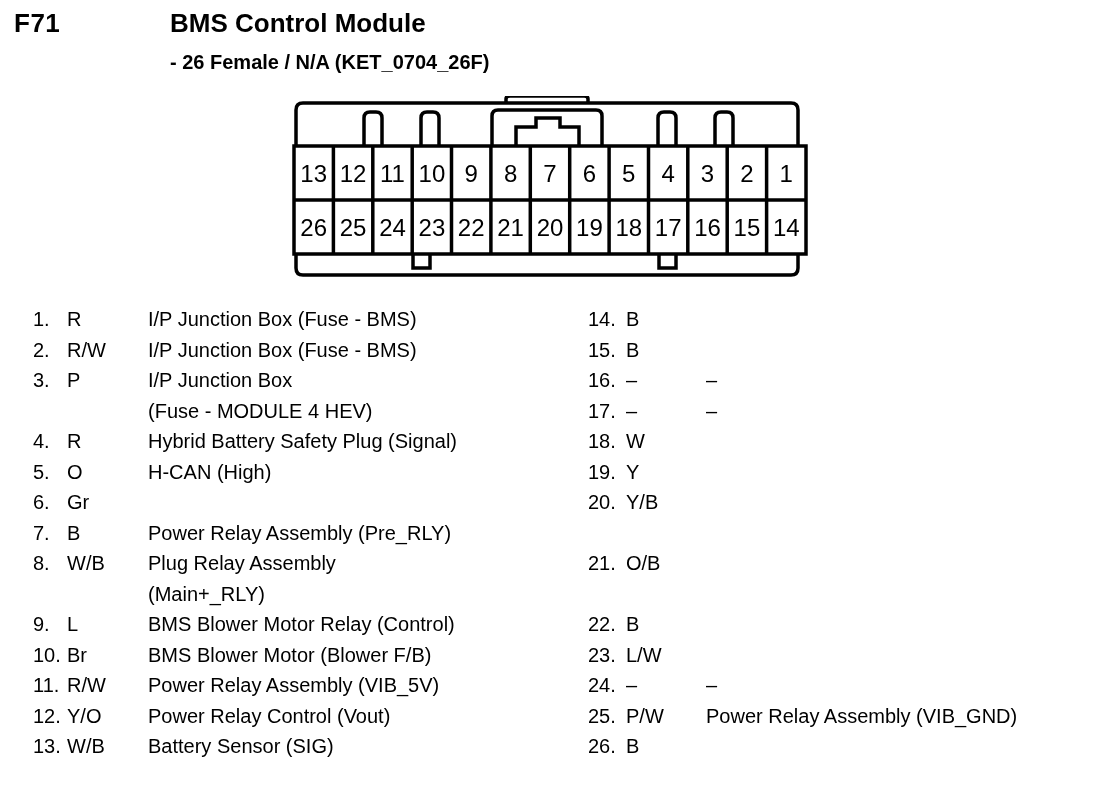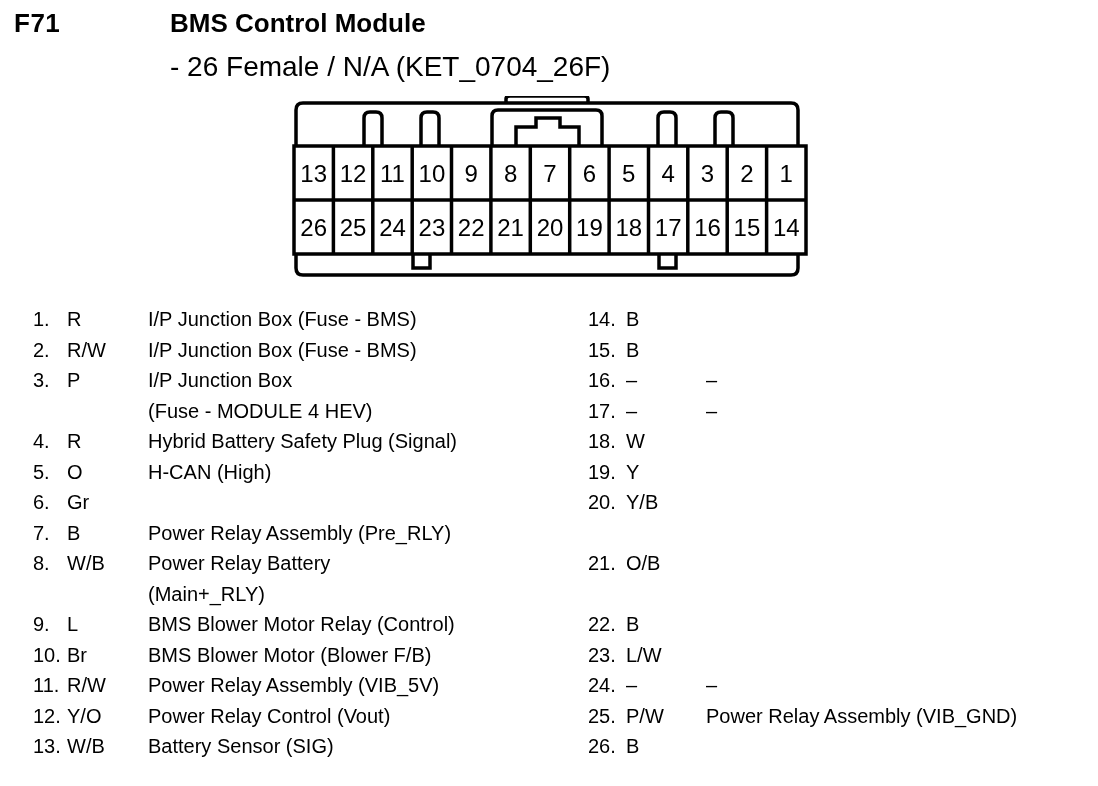--- a/index.html
+++ b/index.html
@@ -29,22 +29,22 @@
     position: absolute;
     left: 170px;
     top: 8px;
     font-size: 26px;
     font-weight: bold;
   }
   #header-subtitle {
     position: absolute;
     left: 170px;
     top: 51px;
-    font-size: 28px;
-    font-weight: normal;
+    font-size: 20px;
+    font-weight: bold;
   }
 
   
   #connector {
     position: absolute;
     left: 288px;
     top: 96px;
     width: 526px;
     height: 186px;
   }
@@ -216,21 +216,21 @@
 
   <div class="pin-row">
     <div class="cell col-l-num"><span class="num-index">7.</span><span class="wire">B</span></div>
     <div class="cell col-l-desc">Power Relay Assembly (Pre_RLY)</div>
     <div class="cell col-r-num"><span class="num-index"></span><span class="wire"></span></div>
     <div class="cell col-r-desc"></div>
   </div>
 
   <div class="pin-row">
     <div class="cell col-l-num"><span class="num-index">8.</span><span class="wire">W/B</span></div>
-    <div class="cell col-l-desc">Power Relay Battery</div>
+    <div class="cell col-l-desc">Plug Relay Assembly</div>
     <div class="cell col-r-num"><span class="num-index">21.</span><span class="wire">O/B</span></div>
     <div class="cell col-r-desc"></div>
   </div>
 
   <div class="pin-row">
     <div class="cell col-l-num"><span class="num-index"></span><span class="wire"></span></div>
     <div class="cell col-l-desc">(Main+_RLY)</div>
     <div class="cell col-r-num"><span class="num-index"></span><span class="wire"></span></div>
     <div class="cell col-r-desc"></div>
   </div>

